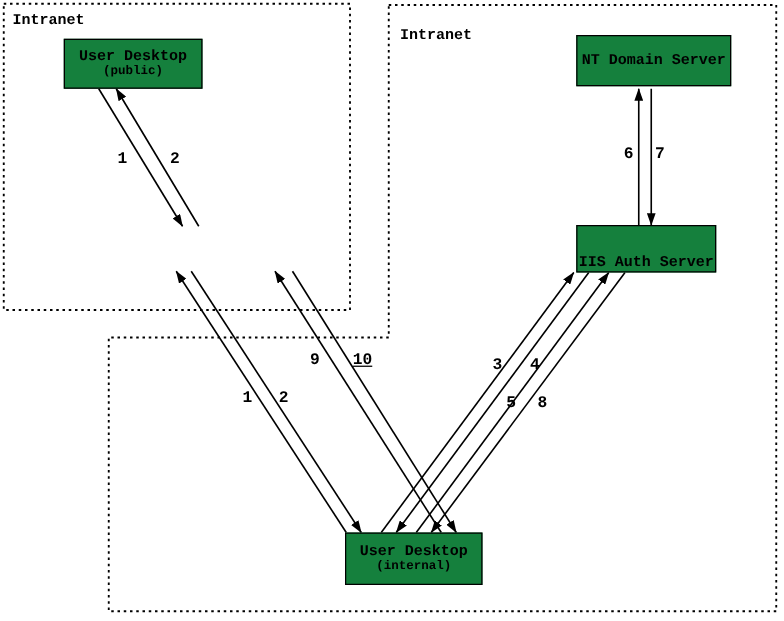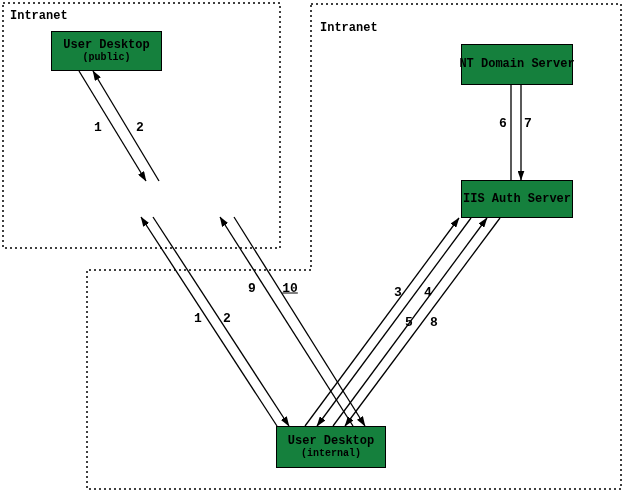--- a/index.html
+++ b/index.html
@@ -75,25 +75,25 @@
 
   <div class="zone-label" style="left:10px; top:9px;">Intranet</div>
   <div class="zone-label" style="left:320px; top:21px;">Intranet</div>
 
   <div class="node" style="left:51px; top:31px; width:111px; height:40px;">
     <span class="lbl">User Desktop</span>
     <span class="sub">(public)</span>
   </div>
 
 
-  <div class="node" style="left:461px; top:44px; width:112px; height:41px;">
+  <div class="node" style="left:461px; top:28px; width:124px; height:41px;">
     <span class="lbl">NT Domain Server</span>
   </div>
 
-  <div class="node" style="left:461px; top:180px; width:112px; height:38px;">
+  <div class="node" style="left:461px; top:180px; width:112px; height:38px;justify-content:flex-end;">
     <span class="lbl">IIS Auth Server</span>
   </div>
 
   <div class="node" style="left:276px; top:426px; width:110px; height:42px;">
     <span class="lbl">User Desktop</span>
     <span class="sub">(internal)</span>
   </div>
 
   <div class="elabel" style="left:98px;  top:127px;">1</div>
   <div class="elabel" style="left:140px; top:127px;">2</div>

